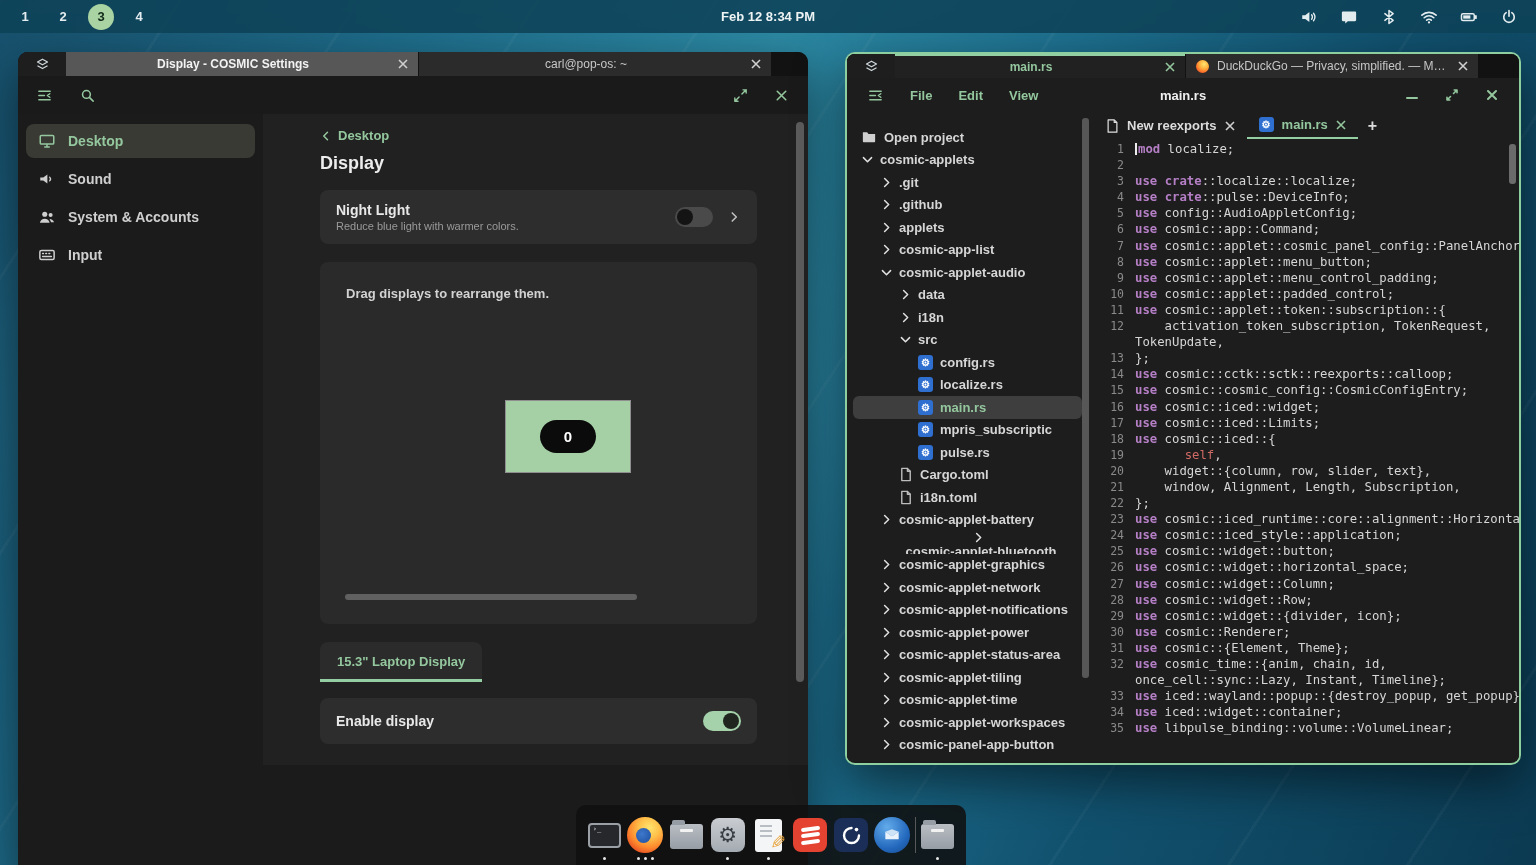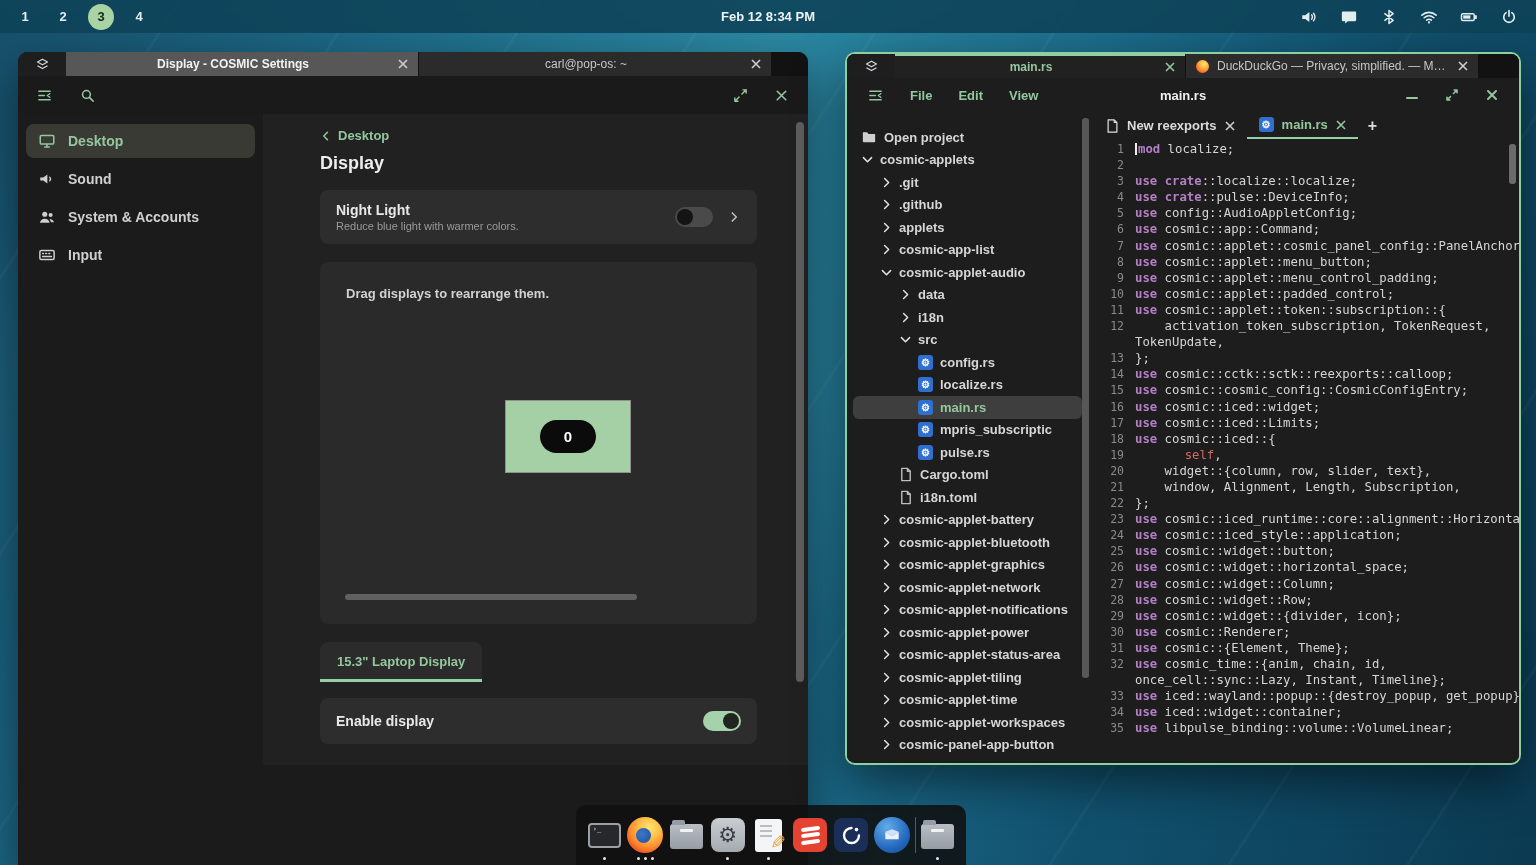--- a/index.html
+++ b/index.html
@@ -505,21 +505,21 @@
           <span>i18n.toml</span>
         </div>
         <div class="trow" style="padding-left: 27px;">
           <span class="tchev">
             <svg viewBox="0 0 24 24" fill="none" stroke="currentColor" stroke-width="2" stroke-linecap="round" stroke-linejoin="round">
               <path d="M8.5 4.5l7.5 7.5-7.5 7.5" stroke-width="2.8"></path>
             </svg>
           </span>
           <span>cosmic-applet-battery</span>
         </div>
-        <div class="trow" style="padding-left: 27px;">
+        <div class="trow" style="padding-left: 27px; flex-direction: column;">
           <span class="tchev">
             <svg viewBox="0 0 24 24" fill="none" stroke="currentColor" stroke-width="2" stroke-linecap="round" stroke-linejoin="round">
               <path d="M8.5 4.5l7.5 7.5-7.5 7.5" stroke-width="2.8"></path>
             </svg>
           </span>
           <span>cosmic-applet-bluetooth</span>
         </div>
         <div class="trow" style="padding-left: 27px;">
           <span class="tchev">
             <svg viewBox="0 0 24 24" fill="none" stroke="currentColor" stroke-width="2" stroke-linecap="round" stroke-linejoin="round">

